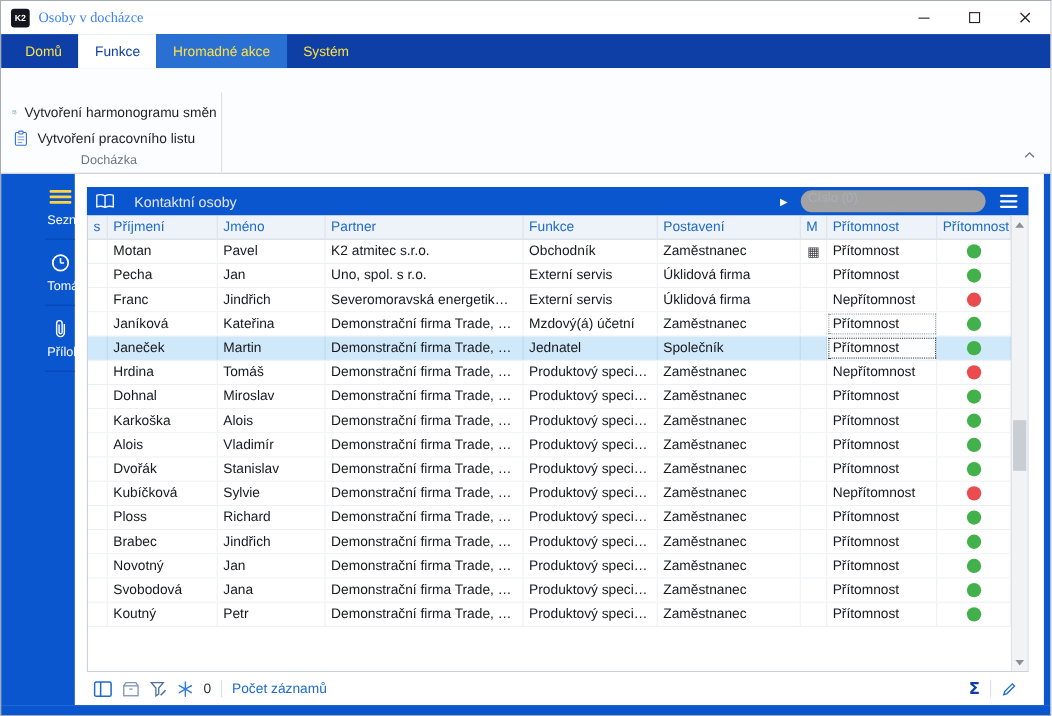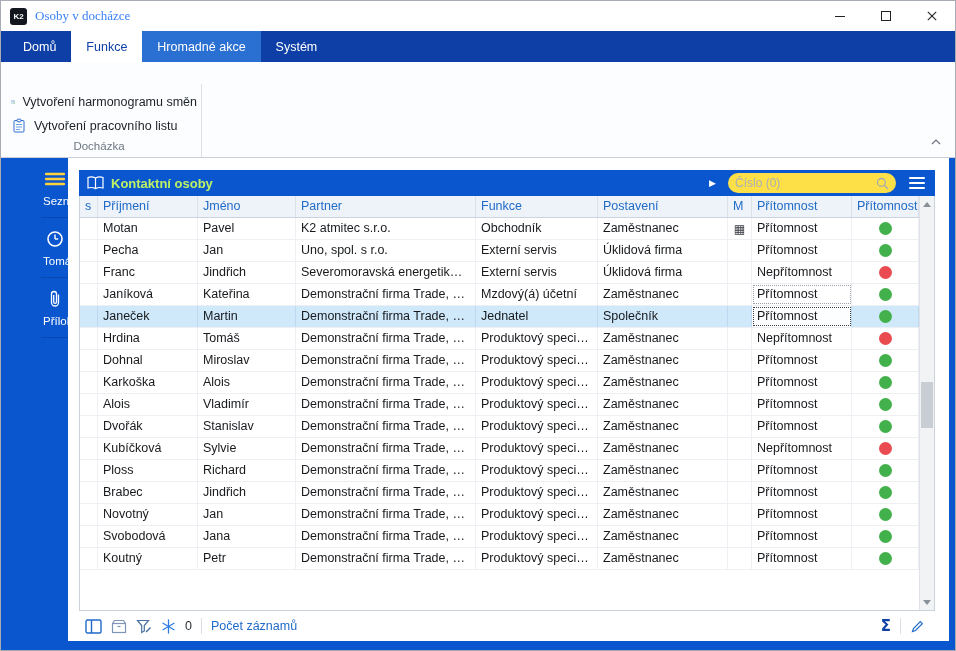--- a/index.html
+++ b/index.html
@@ -20,21 +20,21 @@
   .k2logo { width: 17px; height: 17px; background: #13161d; color: #fff; font-size: 8px; font-weight: bold;
             display: flex; align-items: center; justify-content: center; border-radius: 3px; margin-right: 8px; }
   .wtitle { font-size: 13px; color: #3b82f6; font-family: Liberation Serif, serif; }
   .wcontrols { margin-left: auto; display: flex; height: 100%; }
   .ctrl { width: 46px; display: flex; align-items: center; justify-content: center; }
   .minbar { width: 10px; height: 1px; background: #222; }
   .maxbox { width: 10px; height: 10px; border: 1px solid #222; }
 
   
   .tabbar { height: 31px; flex: 0 0 31px; background: var(--navy, #0d3fa6); display: flex; padding-left: 7px; }
-  .tab { padding: 0 15px; display: flex; align-items: center; color: #ffffff; font-size: 12.5px; cursor: default; }
+  .tab { padding: 0 15px; display: flex; align-items: center; color: #fde047; font-size: 12.5px; cursor: default; }
   .tab.active { background: #fff; color: var(--navy, #0d3fa6); }
   .tab.hl { background: var(--tab-highlight, #2a6fd2); }
 
   
   .ribbon { height: 96px; flex: 0 0 96px; background: #fcfdfe; border-bottom: 1px solid #c9ced8; display: flex; position: relative; align-items: flex-end; }
   .rgroup { width: 201px; border-right: 1px solid #dbdfe6; display: flex; flex-direction: column; padding: 6px 0 2px 6px; }
   .raction { display: flex; align-items: center; gap: 7px; padding: 4px 4px; font-size: 12.5px; color: #1d2126; white-space: nowrap; }
   .rlabel { margin-top: auto; text-align: center; font-size: 11.5px; color: #6d7683; padding: 2px 10px 3px 0; }
   .rcollapse { position: absolute; right: 14px; bottom: 8px; }
 
@@ -44,24 +44,24 @@
 
   
   .sidebar { width: 67px; flex: 0 0 67px; background: var(--accent, #0a56cf); display: flex; flex-direction: column; }
   .sb-item { padding: 12px 2px 10px; text-align: center; border-bottom: 1px solid #0848b0; color: #fff; font-size: 11.5px; margin-left: 40px; }
   .sb-item .sb-icon { display: flex; justify-content: center; margin-bottom: 7px; height: 18px; align-items: center; }
 
   
   .content { flex: 1 1 auto; display: flex; flex-direction: column; padding: 12px 14px 0 11px; min-width: 0; }
 
   .panel-header { height: 26px; flex: 0 0 26px; background: var(--accent, #0a56cf); display: flex; align-items: center; padding: 0 5px 0 8px; }
-  .panel-title { color: #bef264; font-weight: bold; font-size: 13px; margin-left: 7px; white-space: nowrap; }
+  .panel-title { color: #e5e5e5; font-weight: normal; font-size: 13px; margin-left: 18px; white-space: nowrap; }
   .ph-spacer { flex: 1; }
   .detail-arrow { color: #fff; font-size: 9px; margin-right: 12px; }
-  .searchbox { width: 168px; height: 20px; background: #fde047; border-radius: 10px; display: flex; align-items: center; padding: 0 7px; margin-right: 8px; }
+  .searchbox { width: 168px; height: 20px; background: #a3a3a3; border-radius: 10px; display: flex; align-items: center; padding: 0 7px; margin-right: 8px; flex-direction: column; }
   .searchbox input { border: none; outline: none; flex: 1; min-width: 0; font-size: 12px; color: #333; background: transparent;
                      font-family: "Liberation Sans", "DejaVu Sans", sans-serif; }
   .searchbox input::placeholder { color: #a9aeb6; }
   .menu-btn { width: 26px; height: 20px; display: flex; flex-direction: column; justify-content: center; align-items: center; gap: 3px; }
   .menu-btn .bar { width: 16px; height: 2px; background: #fff; border-radius: 1px; }
 
   
   .grid { height: 415px; flex: 0 0 415px; display: flex; border: 1px solid #ccd2db; border-top: none; background: #fff; min-width: 0; }
   .cols { flex: 1 1 auto; min-width: 0; overflow: hidden; display: flex; flex-direction: column; }
   .gridrow { display: grid; grid-template-columns: 18px 100px 98px 180px 122px 130px 24px 100px 1fr; }

